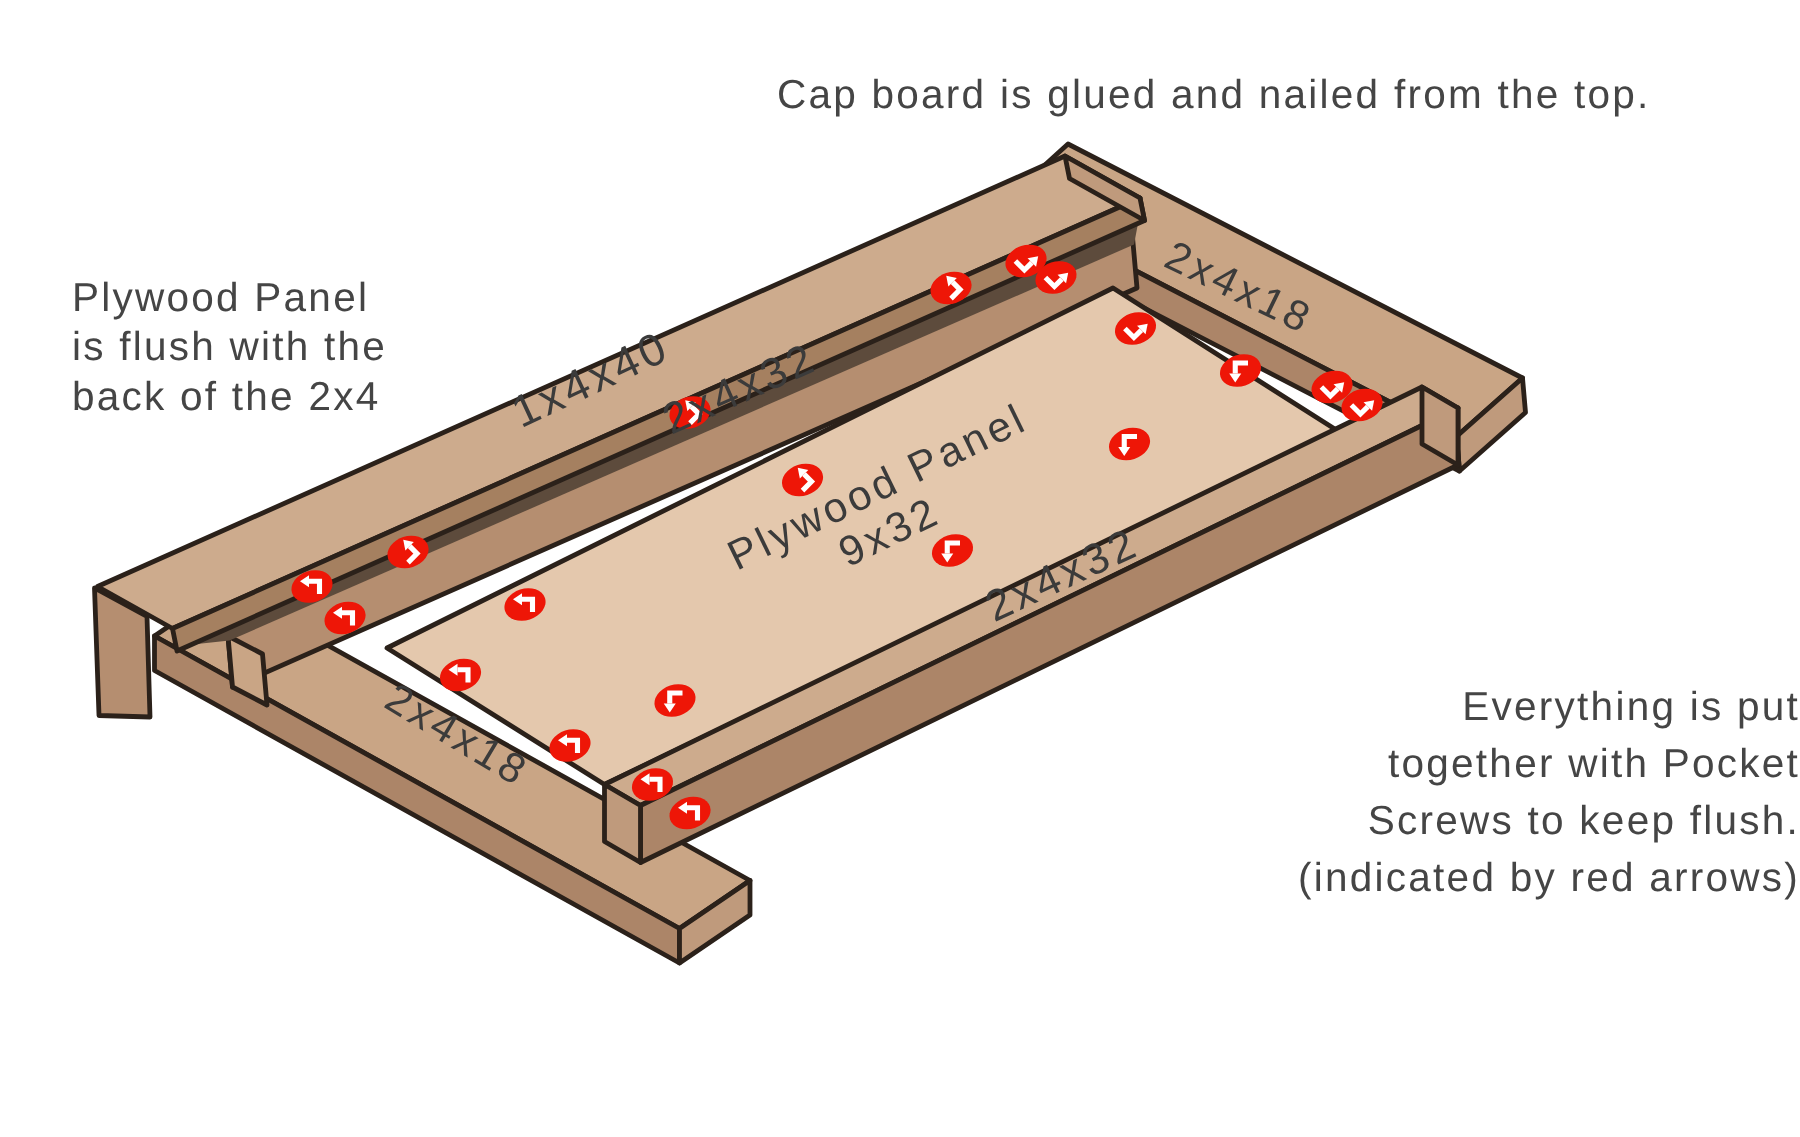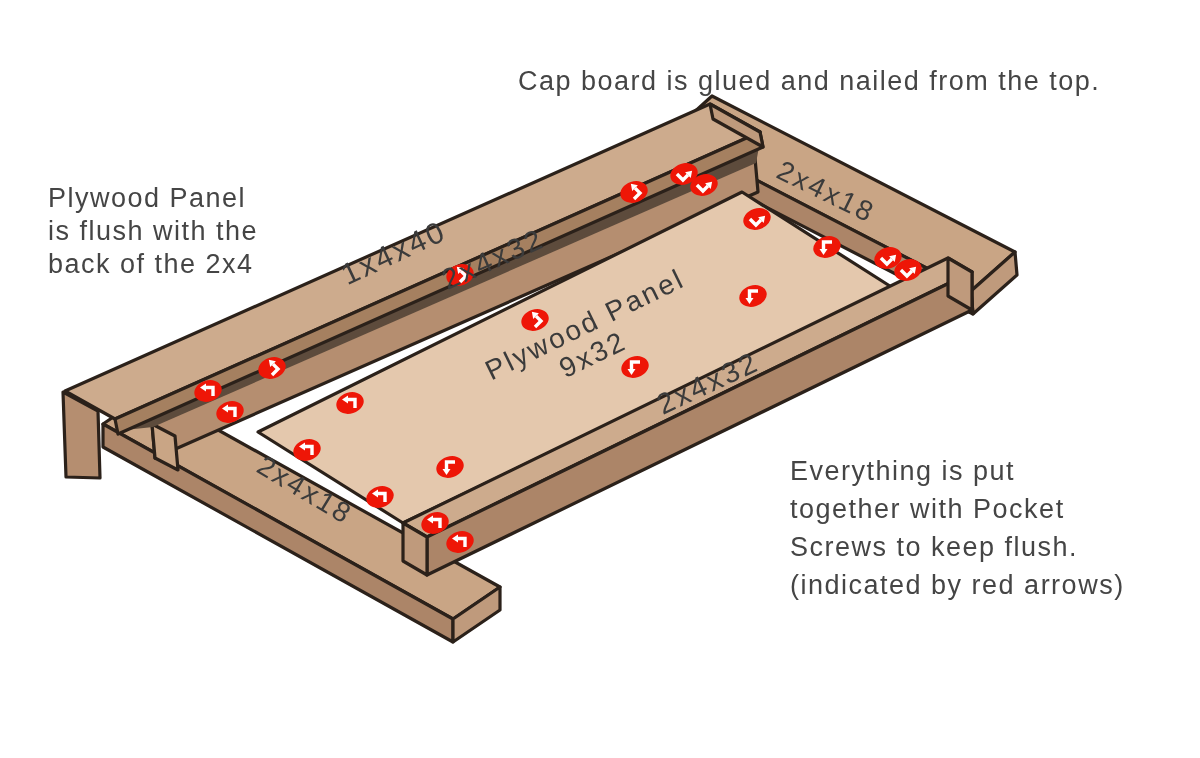--- a/index.html
+++ b/index.html
@@ -1,22 +1,22 @@
 <!DOCTYPE html>
 <html><head>
 <meta charset="utf-8">
 <style>
   html,body{margin:0;padding:0;background:#ffffff;}
   #stage{position:relative;width:1200px;height:758px;background:#ffffff;overflow:hidden;
          font-family:"Liberation Sans", sans-serif;}
   .note{position:absolute;color:#454545;font-size:27px;letter-spacing:1.5px;
         white-space:pre-line;line-height:36px;}
-  .note.top{left:518px;top:63px;width:600px;white-space:nowrap;}
+  .note.top{left:518px;top:45px;width:600px;white-space:nowrap;}
   .note.left{left:48px;top:182px;text-align:left;line-height:33px;}
-  .note.br{left:790px;top:452px;width:410px;text-align:left;line-height:38px;}
+  .note.br{left:790px;top:452px;width:410px;text-align:right;line-height:38px;}
   svg text{font-family:"Liberation Sans", sans-serif;fill:#3b3b3b;letter-spacing:2.5px;}
   svg{position:absolute;left:0;top:0;}
 </style>
 </head>
 <body>
 
 <div id="stage">
 
   <svg id="scene" width="1200" height="758" viewBox="0 0 1200 758">
     <g stroke="#2b211a" stroke-width="3.2" stroke-linejoin="round" fill="none">

